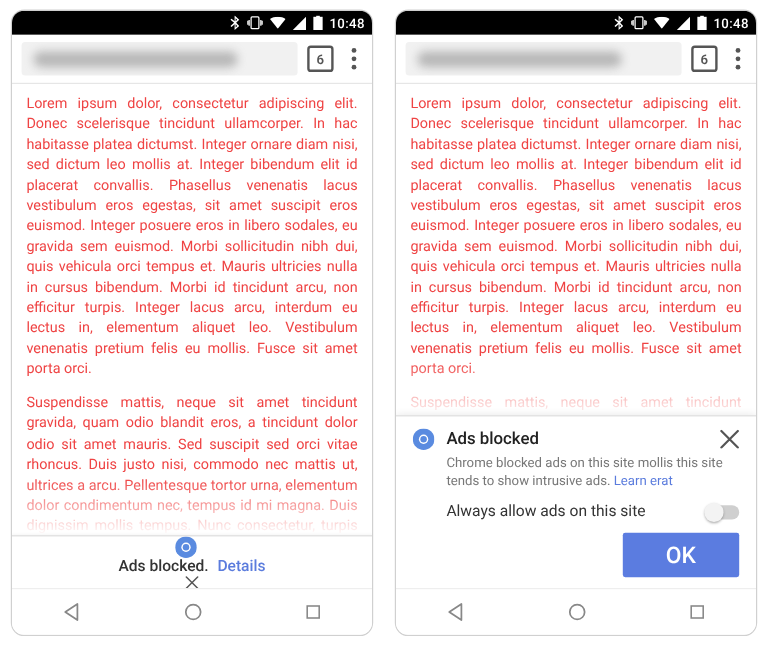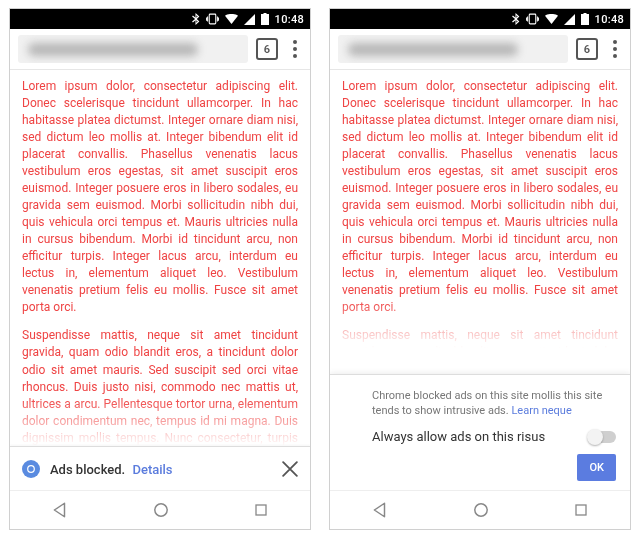--- a/index.html
+++ b/index.html
@@ -1,19 +1,19 @@
 <!DOCTYPE html>
 <html><head>
 <meta charset="utf-8">
 <style>
   html, body { margin: 0; padding: 0; background: #fff; font-family: Roboto, Arial, sans-serif; }
   .stage { width: 640px; height: 546px; background: #fff; position: relative; }
   .phone {
     position: absolute; top: 8px; width: 300px; height: 520px;
-    border: 1px solid #d0d0d0; border-radius: 0; background: #fff;
+    border: 1px solid #d0d0d0; border-radius: 11px; background: #fff;
     overflow: hidden; color: #444;
   }
   .phone.left  { left: 9px; }
   .phone.right { left: 329px; }
 
   
   .status {
     height: 20px; background: #000; color: #fff;
     display: flex; justify-content: flex-end; align-items: center;
     padding: 0 6px; gap: 6px; font-size: 10px; font-weight: 500;
@@ -56,20 +56,21 @@
   }
 
   
   .banner {
     position: absolute; left: 0; right: 0;
     bottom: 38px; 
     background: #fff; border-top: 1px solid #ddd;
     display: flex; align-items: center; padding: 0 12px;
     height: 44px; font-size: 13px;
     box-shadow: 0 -1px 2px rgba(0,0,0,.04);
+    flex-direction: column;
   }
   .chrome-icon {
     width: 18px; height: 18px; margin-right: 10px; flex: 0 0 auto;
   }
   .banner .text { flex: 1; color: #333; font-weight: 500; }
   .banner .details { color: #5b7cdd; margin-left: 4px; font-weight: 500; }
 
   
   .panel {
     position: absolute; left: 0; right: 0; bottom: 38px;
@@ -87,21 +88,21 @@
     width: 28px; height: 12px; background: #cfcfcf; border-radius: 8px; position: relative;
   }
   .toggle::after {
     content: ""; position: absolute; top: -2px; left: -1px;
     width: 16px; height: 16px; background: #f3f3f3; border-radius: 50%;
     box-shadow: 0 1px 2px rgba(0,0,0,.3);
   }
   .panel .actions { display: flex; justify-content: flex-end; }
   .ok-btn {
     background: #5b7ce0; color: #fff; border-radius: 2px;
-    font-size: 11px; font-weight: 500; padding: 7px 12px;
+    font-size: 19px; font-weight: 500; padding: 7px 36px;
   }
 
   
   .navbar {
     position: absolute; left: 0; right: 0; bottom: 0; height: 38px;
     background: #fff; border-top: 1px solid #eee;
     display: flex; justify-content: space-around; align-items: center;
   }
   .navbar svg { display: block; }
 
@@ -214,25 +215,36 @@
         </div>
     </div>
 
     <div class="content" style="height:274px; overflow:hidden;">
       <p>Lorem ipsum dolor, consectetur adipiscing elit. Donec scelerisque tincidunt ullamcorper. In hac habitasse platea dictumst. Integer ornare diam nisi, sed dictum leo mollis at. Integer bibendum elit id placerat convallis. Phasellus venenatis lacus vestibulum eros egestas, sit amet suscipit eros euismod. Integer posuere eros in libero sodales, eu gravida sem euismod. Morbi sollicitudin nibh dui, quis vehicula orci tempus et. Mauris ultricies nulla in cursus bibendum. Morbi id tincidunt arcu, non efficitur turpis. Integer lacus arcu, interdum eu lectus in, elementum aliquet leo. Vestibulum venenatis pretium felis eu mollis. Fusce sit amet porta orci.</p>
       <p>Suspendisse mattis, neque sit amet tincidunt gravida, quam odio blandit eros, a tincidunt dolor odio sit amet mauris. Sed suscipit sed orci vitae rhoncus. Duis justo nisi, commodo nec mattis ut, ultrices a arcu. Pellentesque tortor urna, elementum dolor condimentum nec, tempus id mi magna. Duis dignissim mollis tempus. Nunc consectetur, turpis et vehicula scelerisque, dui nibh aliquam arcu, nec egestas erat velit a erat. Duis dignissim scelerisque nulla, nec elementum odio venenatis ut. Sed sit amet commodo dolor, sit amet gravida orci. Nam id massa sapien dictumst. Pellentesque pulvinar eget purus iaculis blandit. Maecenas convallis massa eros, eget tincidunt eget velit vitae. Cras ex velit, vulputate eget risus tristique bibendum dolor. Vestibulum egestas orci nulla.</p>
       <div class="fadeout"></div>
     </div>
 
     <div class="panel">
+      <div class="row1">
+        <svg class="chrome-icon" viewBox="0 0 24 24" style="margin-right:10px;">
+          <circle cx="12" cy="12" r="12" fill="#5a8be0"></circle>
+          <circle cx="12" cy="12" r="5.2" fill="#fff"></circle>
+          <circle cx="12" cy="12" r="3.6" fill="#5a8be0"></circle>
+        </svg>
+        <span class="title">Ads blocked</span>
+        <svg class="xbtn" viewBox="0 0 14 14">
+            <path d="M1 1l12 12M13 1L1 13" stroke="#555" stroke-width="1.6" stroke-linecap="round"></path>
+          </svg>
+      </div>
       <div class="desc">
-        <span>Chrome blocked ads on this site mollis this site tends to show intrusive ads. </span><span class="more">Learn neque</span>
+        <span>Chrome blocked ads on this site mollis this site tends to show intrusive ads. </span><span class="more">Learn erat</span>
       </div>
       <div class="allow-row">
-        <span class="allow-label">Always allow ads on this risus</span>
+        <span class="allow-label">Always allow ads on this site</span>
         <div class="toggle"></div>
       </div>
       <div class="actions">
         <div class="ok-btn">OK</div>
       </div>
     </div>
 
     <div class="navbar">
       <svg width="18" height="18" viewBox="0 0 16 16">
           <path d="M12 2v12L3 8z" fill="none" stroke="#888" stroke-width="1.3" stroke-linejoin="round"></path>

